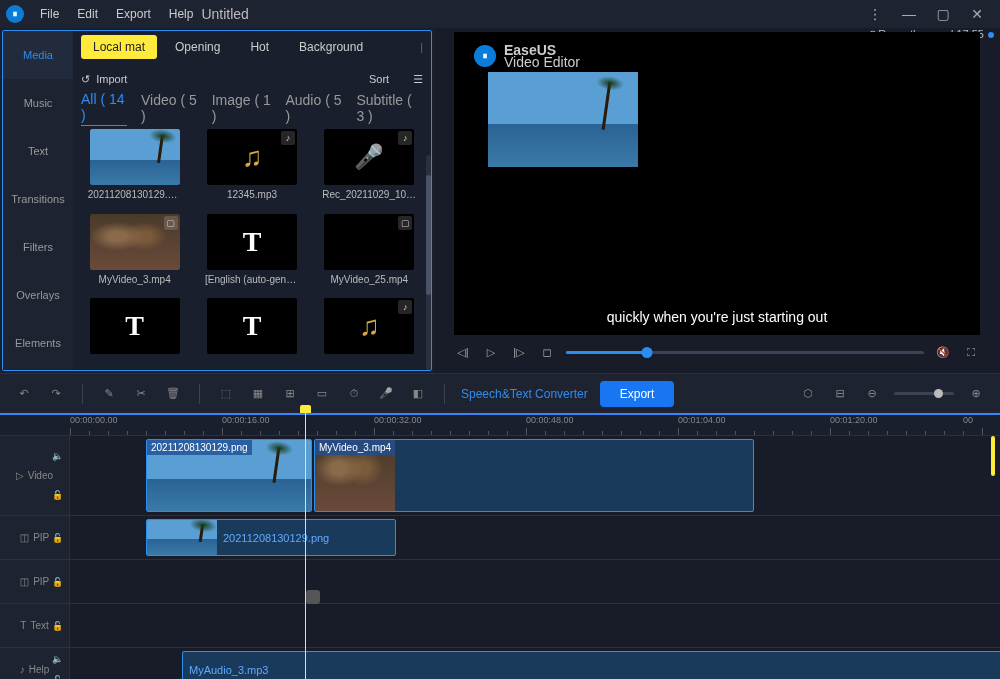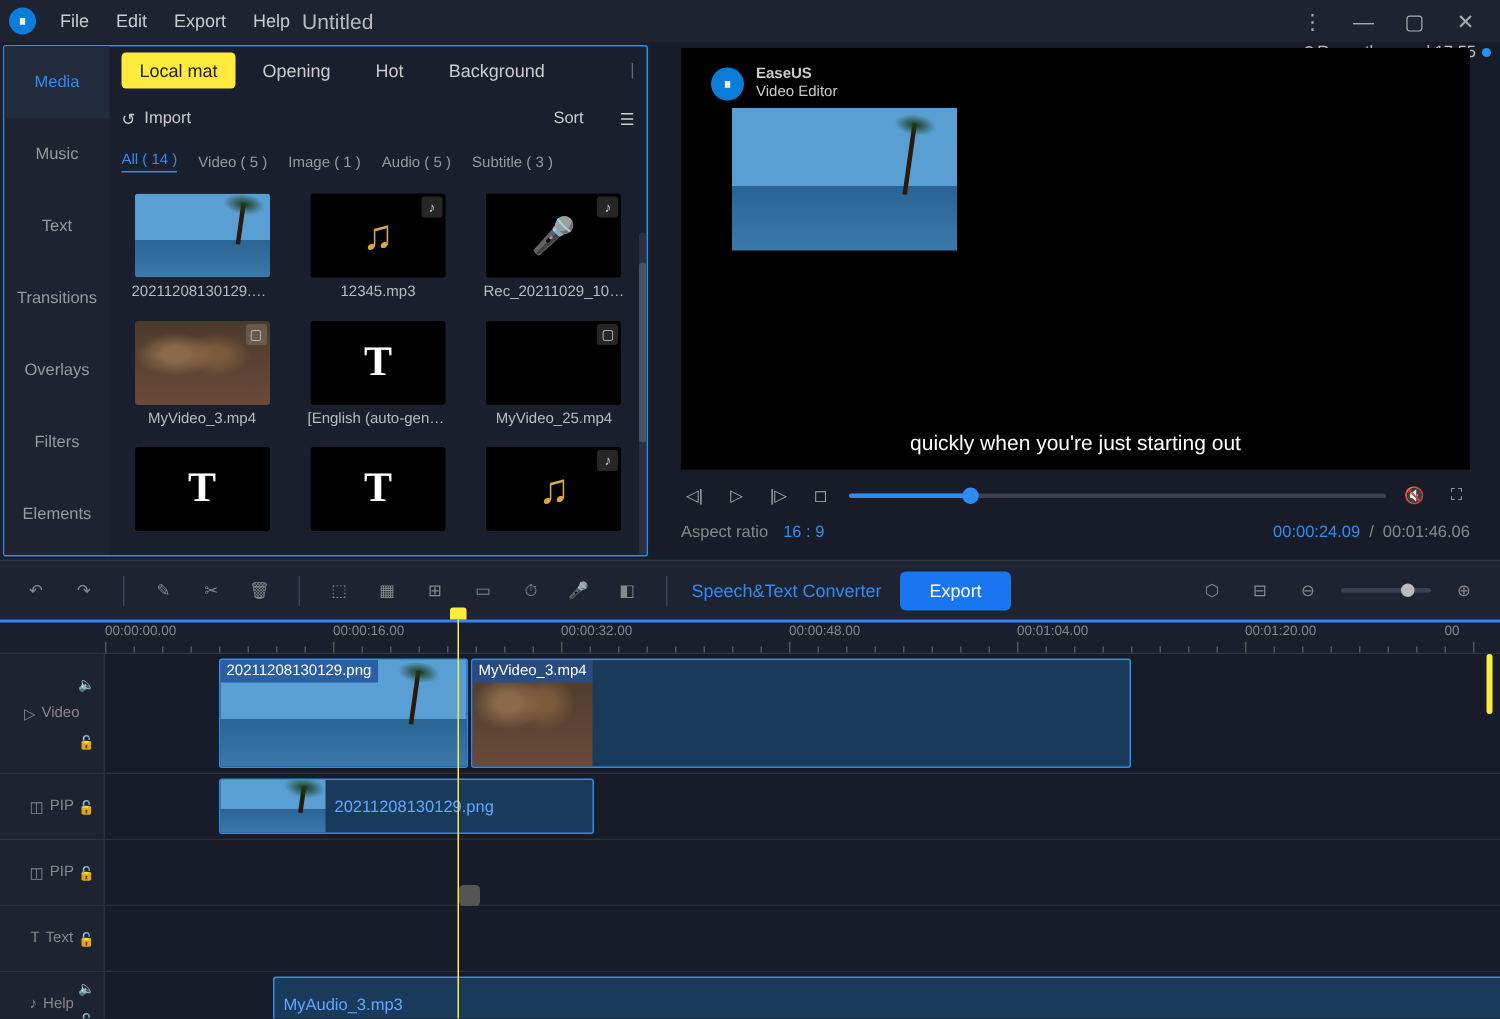--- a/index.html
+++ b/index.html
@@ -18,32 +18,32 @@
 .side-tabs { width:70px; background:#1e2332; }
 .side-tab { height:48px; display:flex; align-items:center; justify-content:center; font-size:11px; color:#999; cursor:pointer; }
 .side-tab.active { color:#2d8cf0; background:#222b3c; }
 .media-main { flex:1; display:flex; flex-direction:column; }
 .media-tabs { height:32px; display:flex; align-items:center; padding:0 8px; gap:6px; }
 .media-tab { padding:5px 12px; font-size:12px; color:#ccc; cursor:pointer; border-radius:3px; }
 .media-tab.active { background:#ffeb3b; color:#222; font-weight:500; }
 .import-row { height:32px; display:flex; align-items:center; padding:0 8px; }
 .imp-btn { display:flex; align-items:center; gap:6px; color:#ccc; cursor:pointer; }
 .sort-btn { margin-left:auto; display:flex; align-items:center; gap:24px; color:#ccc; cursor:pointer; }
-.filter-row { height:26px; display:flex; align-items:center; gap:14px; padding:0 8px; font-size:10px; }
+.filter-row { height:26px; display:flex; align-items:center; gap:14px; padding:0 8px; font-size:14px; }
 .filter-link { color:#999; cursor:pointer; }
 .filter-link.active { color:#2d8cf0; border-bottom:1px solid #2d8cf0; padding-bottom:2px; }
 .thumbs { flex:1; padding:8px; display:grid; grid-template-columns:repeat(3,1fr); gap:10px; overflow:hidden; position:relative; }
 .thumb { display:flex; flex-direction:column; align-items:center; gap:4px; }
 .thumb-img { width:90px; height:56px; background:#000; border-radius:2px; display:flex; align-items:center; justify-content:center; position:relative; overflow:hidden; }
 .thumb-label { font-size:10px; color:#bbb; max-width:94px; white-space:nowrap; overflow:hidden; text-overflow:ellipsis; text-align:center; }
 .thumb-badge { position:absolute; top:2px; right:2px; width:14px; height:14px; background:rgba(255,255,255,0.15); border-radius:2px; display:flex; align-items:center; justify-content:center; font-size:9px; }
 .preview-pane { flex:1; background:#181c28; display:flex; flex-direction:column; padding:4px 6px; }
 .preview-brand { display:flex; align-items:center; gap:8px; padding:12px 20px; }
 .brand-logo { width:22px; height:22px; border-radius:50%; background:#0a7ddb; display:flex; align-items:center; justify-content:center; color:#fff; font-size:10px; font-weight:bold; }
-.brand-txt { font-size:10px; line-height:12px; }
+.brand-txt { font-size:14px; line-height:12px; }
 .brand-name { font-weight:bold; }
 .preview-box { flex:1; background:#000; position:relative; margin:0 14px; display:flex; align-items:center; justify-content:center; }
 .preview-img { width:150px; height:95px; position:absolute; top:40px; left:34px; }
 .subtitle { position:absolute; bottom:10px; left:0; right:0; text-align:center; color:#fff; font-size:14px; font-weight:500; }
 .play-row { display:flex; align-items:center; gap:10px; padding:8px 14px; }
 .play-btn { width:18px; height:18px; display:flex; align-items:center; justify-content:center; cursor:pointer; color:#aaa; }
 .prog-track { flex:1; height:3px; background:#3a4255; border-radius:2px; position:relative; }
 .prog-fill { position:absolute; height:100%; background:#2d8cf0; border-radius:2px; }
 .prog-thumb { position:absolute; top:-4px; width:11px; height:11px; background:#2d8cf0; border-radius:50%; transform:translateX(-50%); }
 .info-row { display:flex; align-items:center; padding:2px 14px 8px; font-size:11px; color:#888; }
@@ -107,22 +107,22 @@
 </div>
 <div class="saved"><span>⟳</span><span>Recently saved 17:55</span><span class="saved-dot"></span></div>
 
 <div class="upper">
   <div class="media-panel">
     <div class="side-tabs">
       <div class="side-tab active">Media</div>
       <div class="side-tab">Music</div>
       <div class="side-tab">Text</div>
       <div class="side-tab">Transitions</div>
+      <div class="side-tab">Filters</div>
       <div class="side-tab">Overlays</div>
-      <div class="side-tab">Filters</div>
       <div class="side-tab">Elements</div>
     </div>
     <div class="media-main">
       <div class="media-tabs">
         <div class="media-tab active">Local mat</div>
         <div class="media-tab">Opening</div>
         <div class="media-tab">Hot</div>
         <div class="media-tab">Background</div>
         <div style="margin-left:auto;color:#666;">|</div>
       </div>
@@ -231,29 +231,20 @@
       <div class="play-btn">◁|</div>
       <div class="play-btn">▷</div>
       <div class="play-btn">|▷</div>
       <div class="play-btn">◻</div>
       <div class="prog-track">
         <div class="prog-fill" id="prog-fill" style="width: 22.6%;"></div>
         <div class="prog-thumb" id="prog-thumb" style="left: 22.6%;"></div>
       </div>
       <div class="play-btn">🔇</div>
       <div class="play-btn">⛶</div>
-    </div>
-    <div class="info-row">
-      <span>Aspect ratio</span>
-      <span style="width:10px"></span>
-      <span class="time-cur">16 : 9</span>
-      <span style="flex:1"></span>
-      <span class="time-cur">00:00:24.09</span>
-      <span style="margin:0 6px">/</span>
-      <span>00:01:46.06</span>
     </div>
   </div>
 </div>
 
 <div class="toolbar">
   <div class="tb-ico">↶</div>
   <div class="tb-ico">↷</div>
   <div class="tb-sep"></div>
   <div class="tb-ico">✎</div>
   <div class="tb-ico">✂</div>

